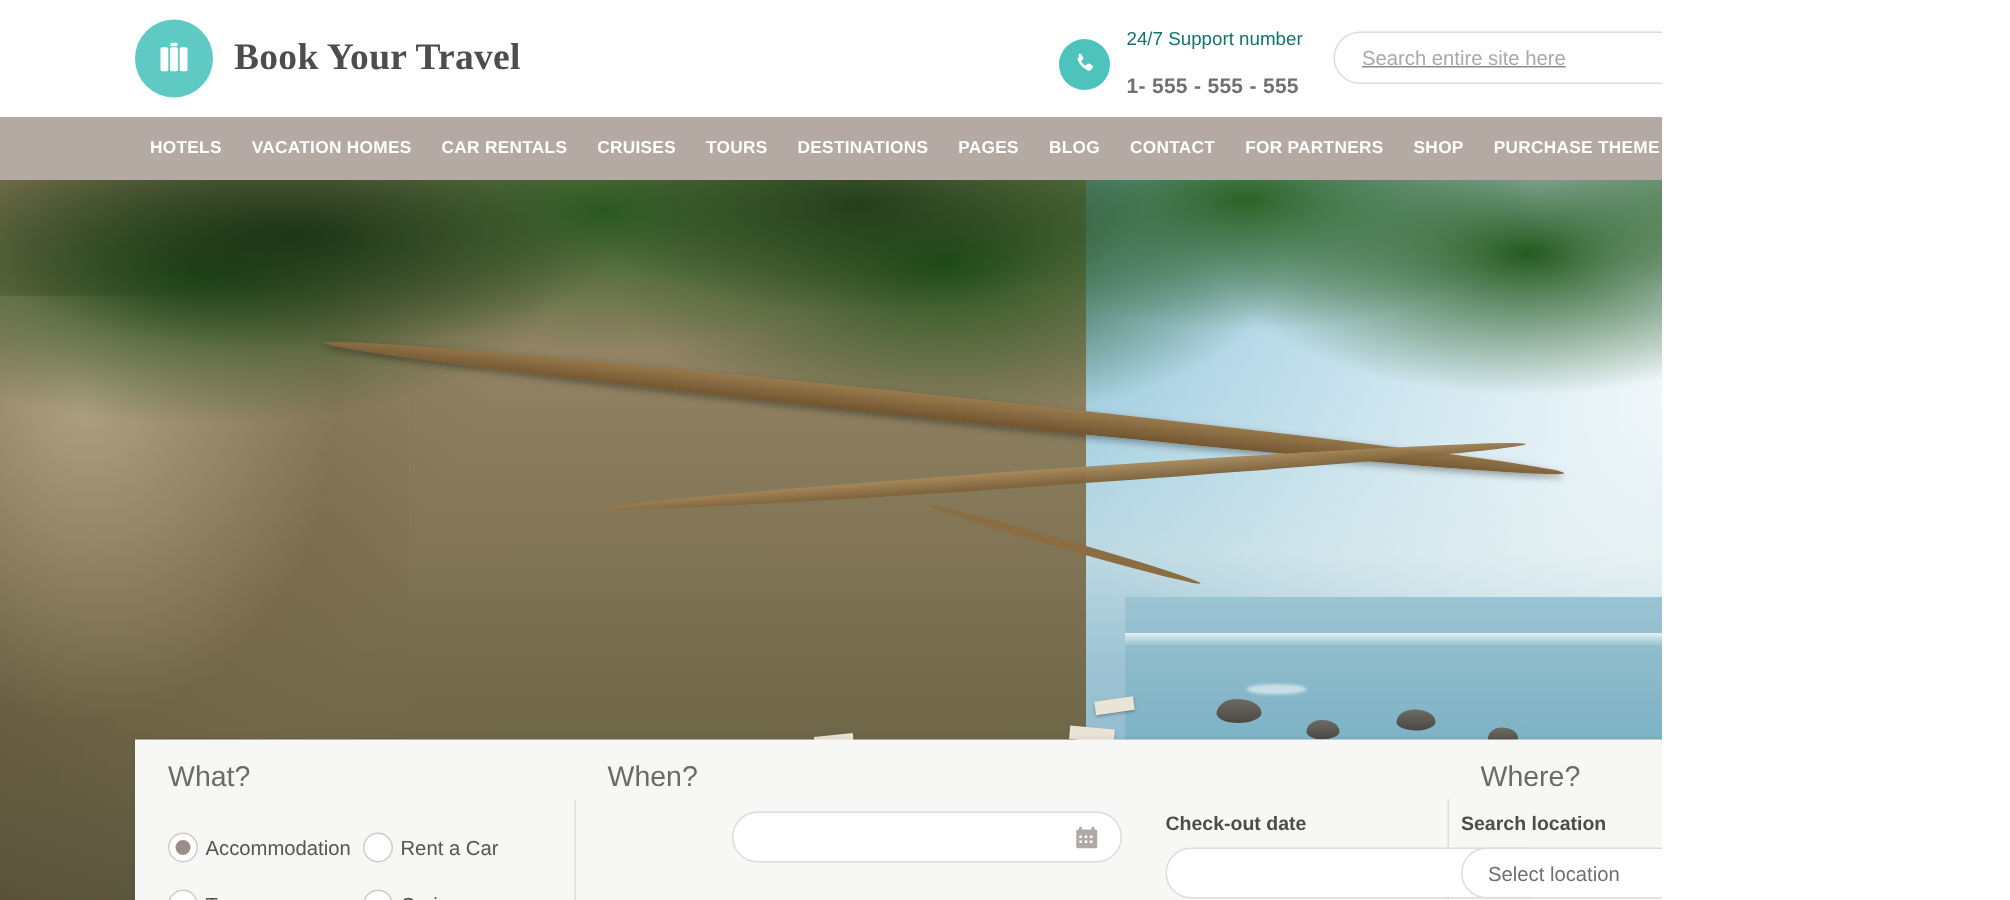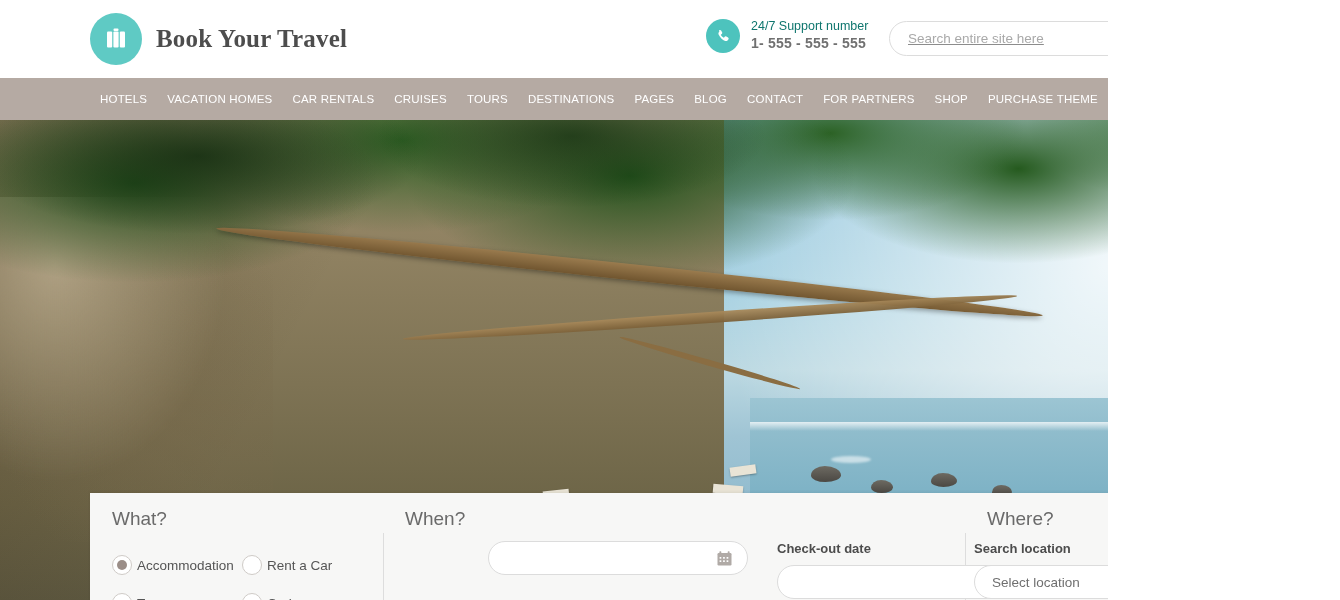--- a/index.html
+++ b/index.html
@@ -90,21 +90,21 @@
     position: absolute; top: 78px; left: 0;
     width: 1340px; height: 42px;
     background: #b5aaa3;
     z-index: 4;
   }
   .nav-inner {
     position: absolute; left: 90px; top: 0;
     height: 42px; display: flex; align-items: center;
   }
   .nav-item {
-    color: #ffffff; font-size: 11.5px; font-weight: normal;
+    color: #ffffff; font-size: 11.5px; font-weight: bold;
     letter-spacing: .2px; white-space: nowrap;
     padding: 12px 10px; line-height: 42px; cursor: pointer;
   }
 
   
   .hero {
     position: absolute; top: 120px; left: 0;
     width: 1340px; height: 480px;
     overflow: hidden; z-index: 1;
     background: #6ea8c8;
@@ -304,21 +304,21 @@
     </div>
 
     <div class="support">
       <span class="phone-circle">
         <svg width="17" height="17" viewBox="0 0 17 17" aria-hidden="true">
           <path d="M4.1 2.2c.7-.5 1.6-.4 2 .3l1 1.7c.35.6.2 1.3-.33 1.7l-.7.5c-.2.15-.26.4-.15.62.5 1 1.6 2.1 2.6 2.6.22.11.47.05.62-.15l.5-.7c.4-.53 1.1-.68 1.7-.33l1.7 1c.7.4.8 1.3.3 2l-.6.8c-.6.8-1.7 1.1-2.6.7C7.3 11.7 5 9.4 3.6 6.4c-.4-.9-.1-2 .7-2.6l-.2-1.6z" fill="#ffffff"></path>
         </svg>
       </span>
       <span class="support-lines">
         <span class="support-label" style="display:block;">24/7 Support number</span>
-        <span class="support-number" style="display:block;">1- 555 - 555 - 555</span>
+        <span class="support-number" style="display:block;margin-top:14px;">1- 555 - 555 - 555</span>
       </span>
     </div>
 
     <div class="searchbox">
       <input type="text" placeholder="Search entire site here" style="">
       <span class="search-icon">
         <svg width="19" height="19" viewBox="0 0 19 19" aria-hidden="true">
           <circle cx="8" cy="8" r="5.6" fill="none" stroke="#9b9b9b" stroke-width="1.6"></circle>
           <line x1="12.2" y1="12.2" x2="17" y2="17" stroke="#9b9b9b" stroke-width="1.8" stroke-linecap="round"></line>
         </svg>

